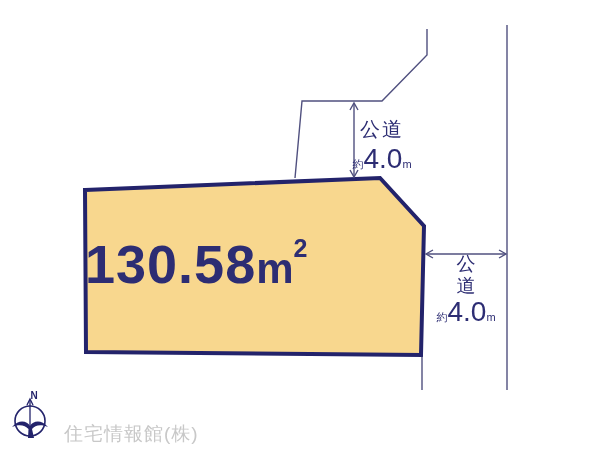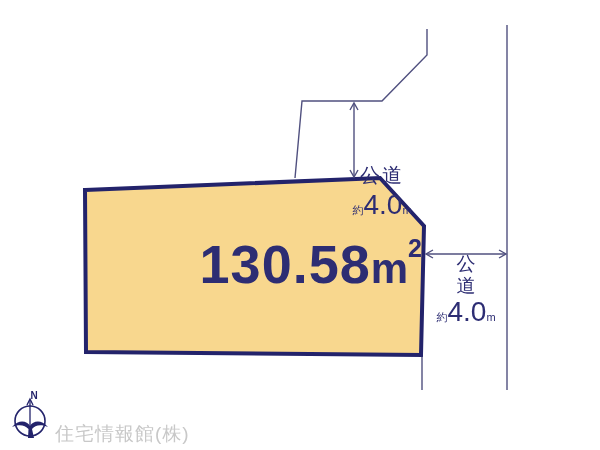--- a/index.html
+++ b/index.html
@@ -11,55 +11,54 @@
     overflow: hidden;
     font-family: "Liberation Sans", "DejaVu Sans", sans-serif;
   }
   #plan-svg { position: absolute; left: 0; top: 0; }
 
   .label { position: absolute; color: #2d2d73; }
 
   
   .area-label {
     left: 85px; top: 236px; width: 337px;
-    text-align: right;
+    text-align: left;
     font-weight: bold;
     letter-spacing: 1px;
     line-height: 1;
     white-space: nowrap;
   }
   .area-value { font-size: 54px; }
   .area-unit  { font-size: 42px; letter-spacing: 0; }
   .area-exp   { font-size: 25px; vertical-align: 26px; letter-spacing: 0; }
 
   
   .road-top-label {
     left: 330px; top: 119px; width: 104px;
     text-align: center;
     line-height: 1;
-    margin-top: 46px;
   }
   .road-top-name { font-size: 20px; letter-spacing: 2px; }
   .dim-line { margin-top: 6px; white-space: nowrap; }
   .dim-approx { font-size: 11px; }
   .dim-value  { font-size: 28px; }
   .dim-unit   { font-size: 11px; }
 
   
   .road-right-label {
     left: 426px; top: 254px; width: 80px;
     text-align: center;
     line-height: 1;
   }
   .road-right-char { font-size: 19px; display: block; margin-bottom: 3px; }
   .road-right-label .dim-line { margin-top: 2px; }
 
   
   .watermark {
-    left: 55px; top: 421px;
+    left: 64px; top: 421px;
     font-size: 19px;
     color: #c8c8c8;
     letter-spacing: 1px;
     white-space: nowrap;
   }
 
   .compass-north {
     font-size: 10px;
     font-weight: bold;
     fill: #23236b;

